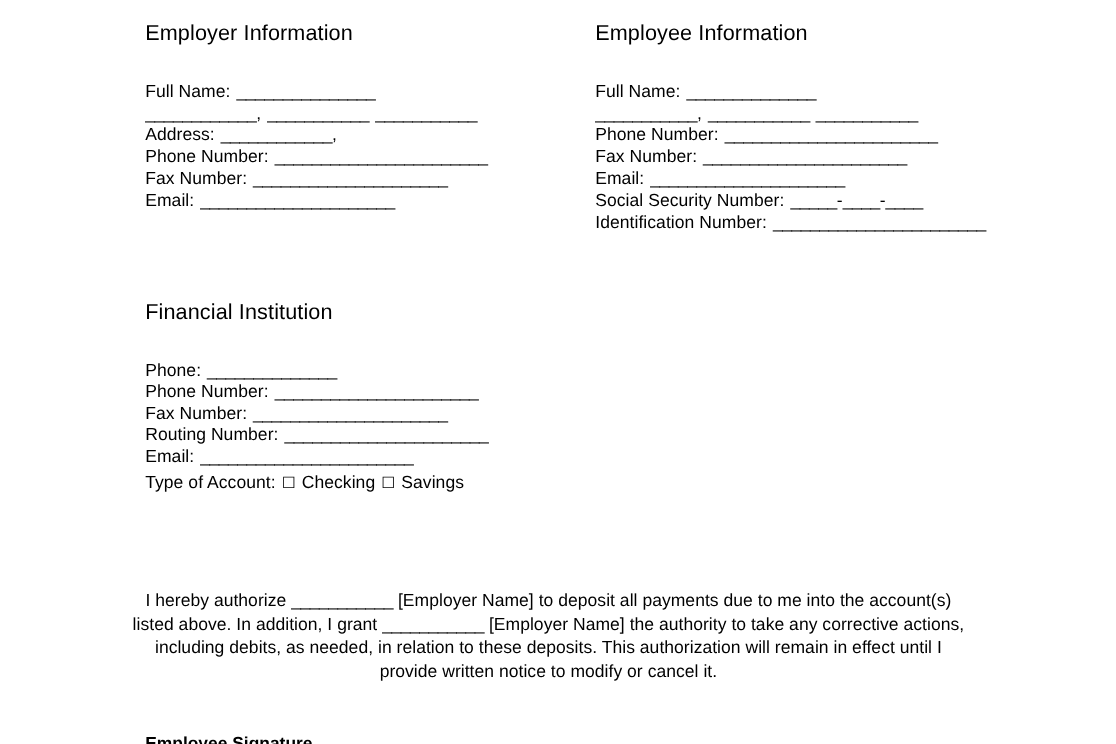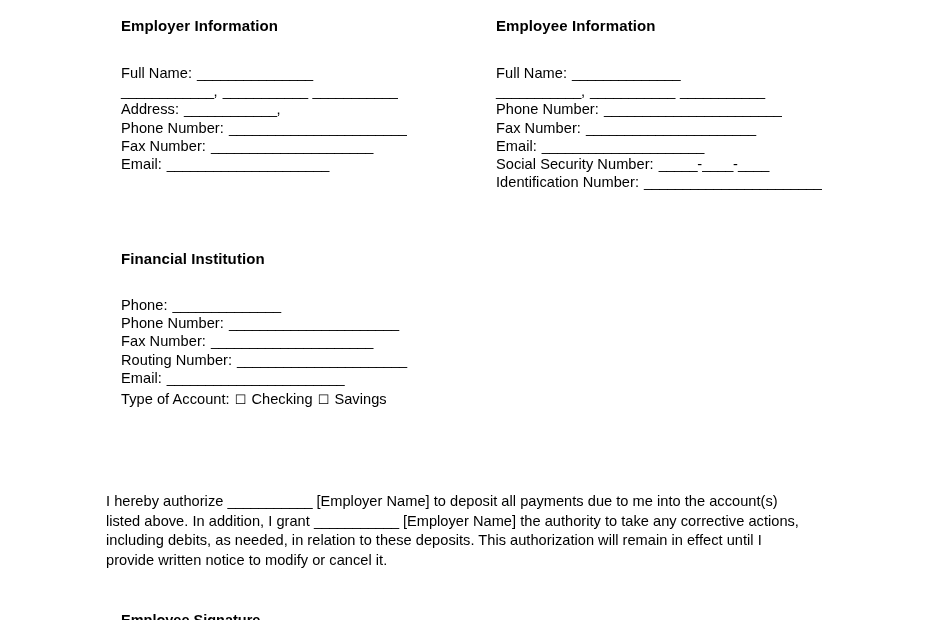--- a/index.html
+++ b/index.html
@@ -17,22 +17,22 @@
     -webkit-font-smoothing: antialiased;
   }
 
   .page {
     position: absolute;
     inset: 0;
   }
 
   
   .section-heading {
-    font-size: 15px;
-    font-weight: bold;
+    font-size: 18px;
+    font-weight: normal;
     letter-spacing: 0.1px;
     line-height: 1.2;
   }
 
   
   .field-row {
     font-size: 14.6px;
     line-height: 18.2px;
     white-space: nowrap;
     letter-spacing: 0.05px;
@@ -86,21 +86,21 @@
   }
 
   
   #authorization-paragraph {
     position: absolute;
     left: 106px;
     top: 492px;
     width: 702px;
     font-size: 14.6px;
     line-height: 19.6px;
-    text-align: left;
+    text-align: center;
     letter-spacing: 0.03px;
   }
 
   
   #signature-heading {
     position: absolute;
     left: 121px;
     top: 612px;
     font-size: 14.5px;
     font-weight: bold;

